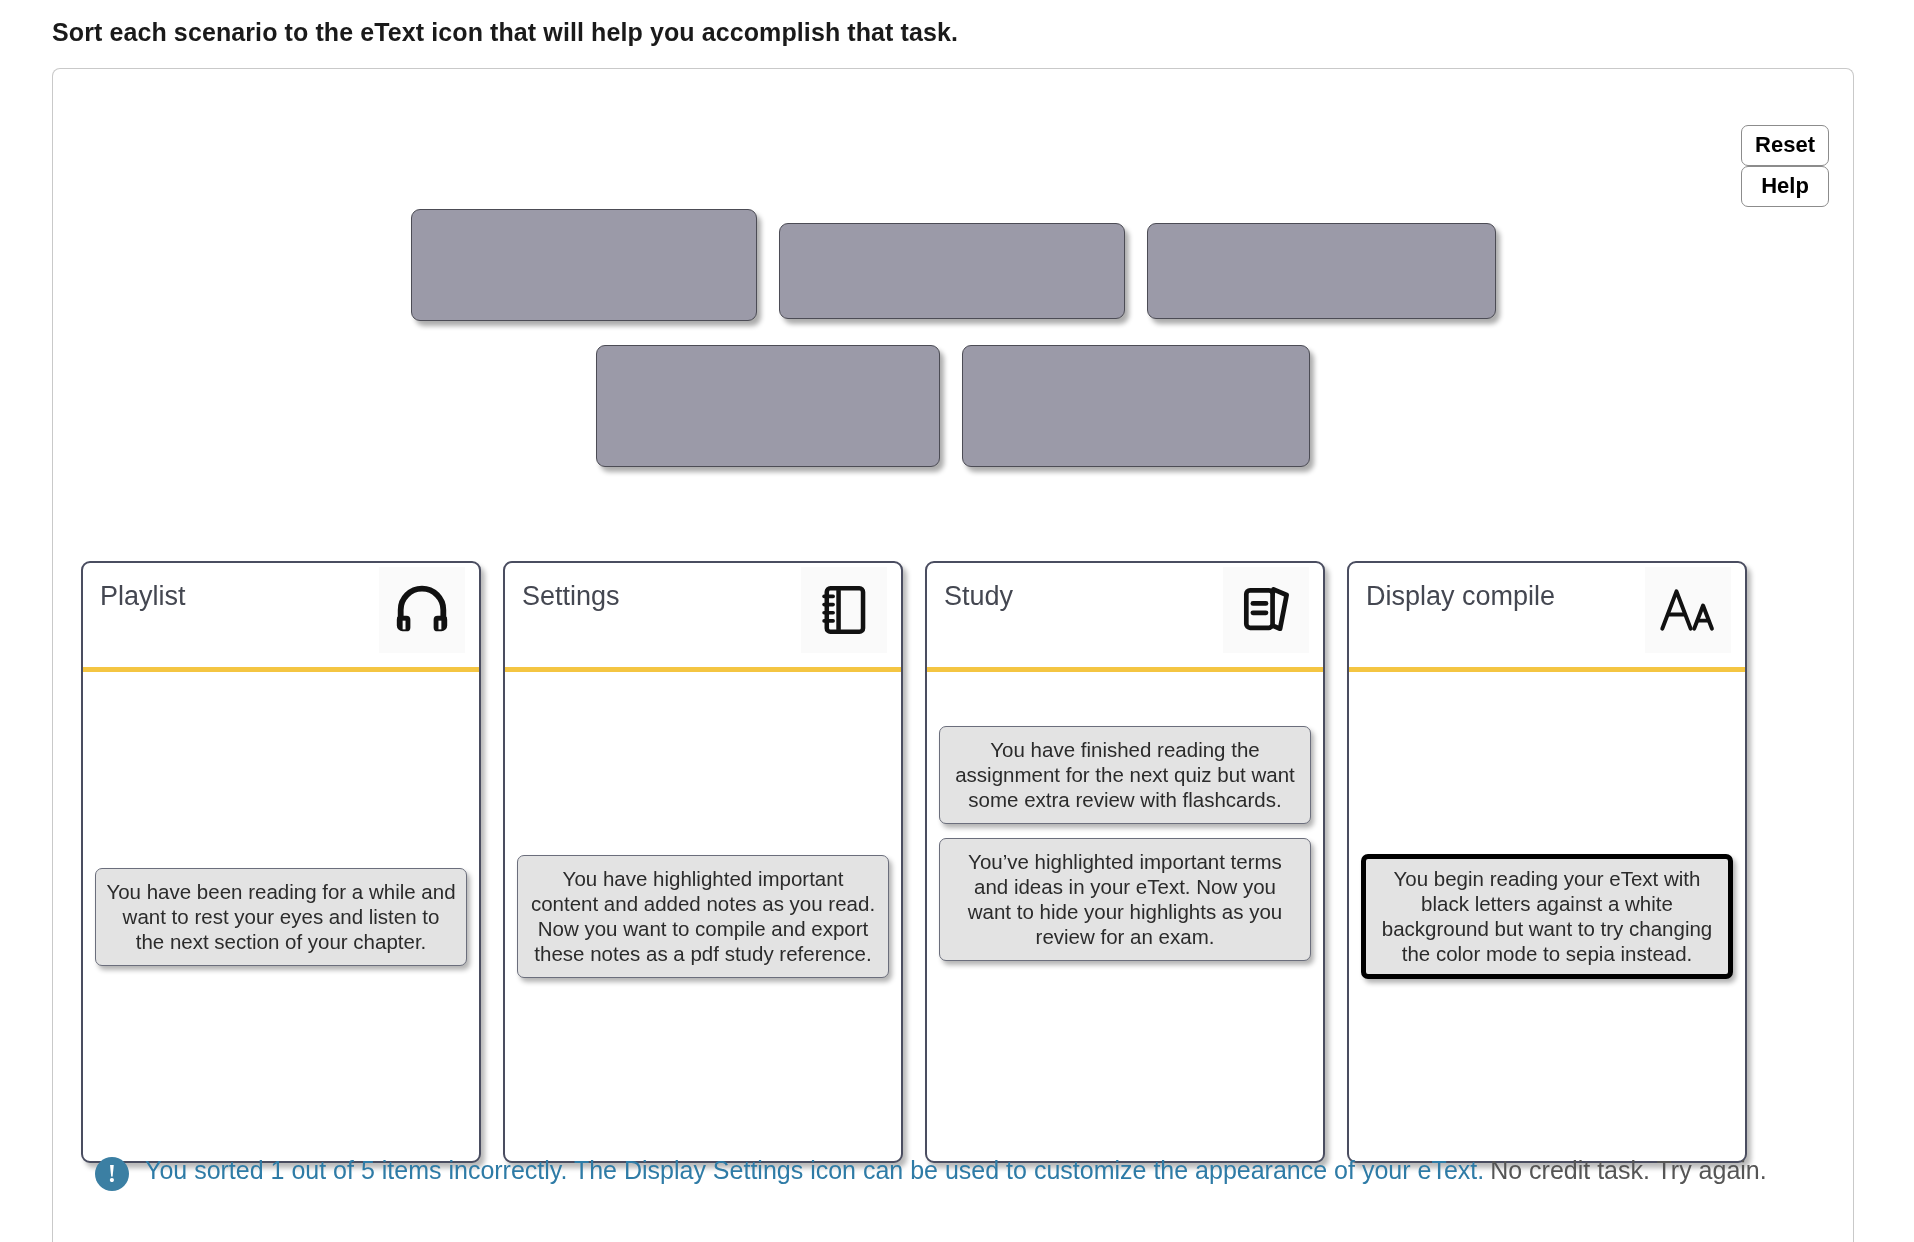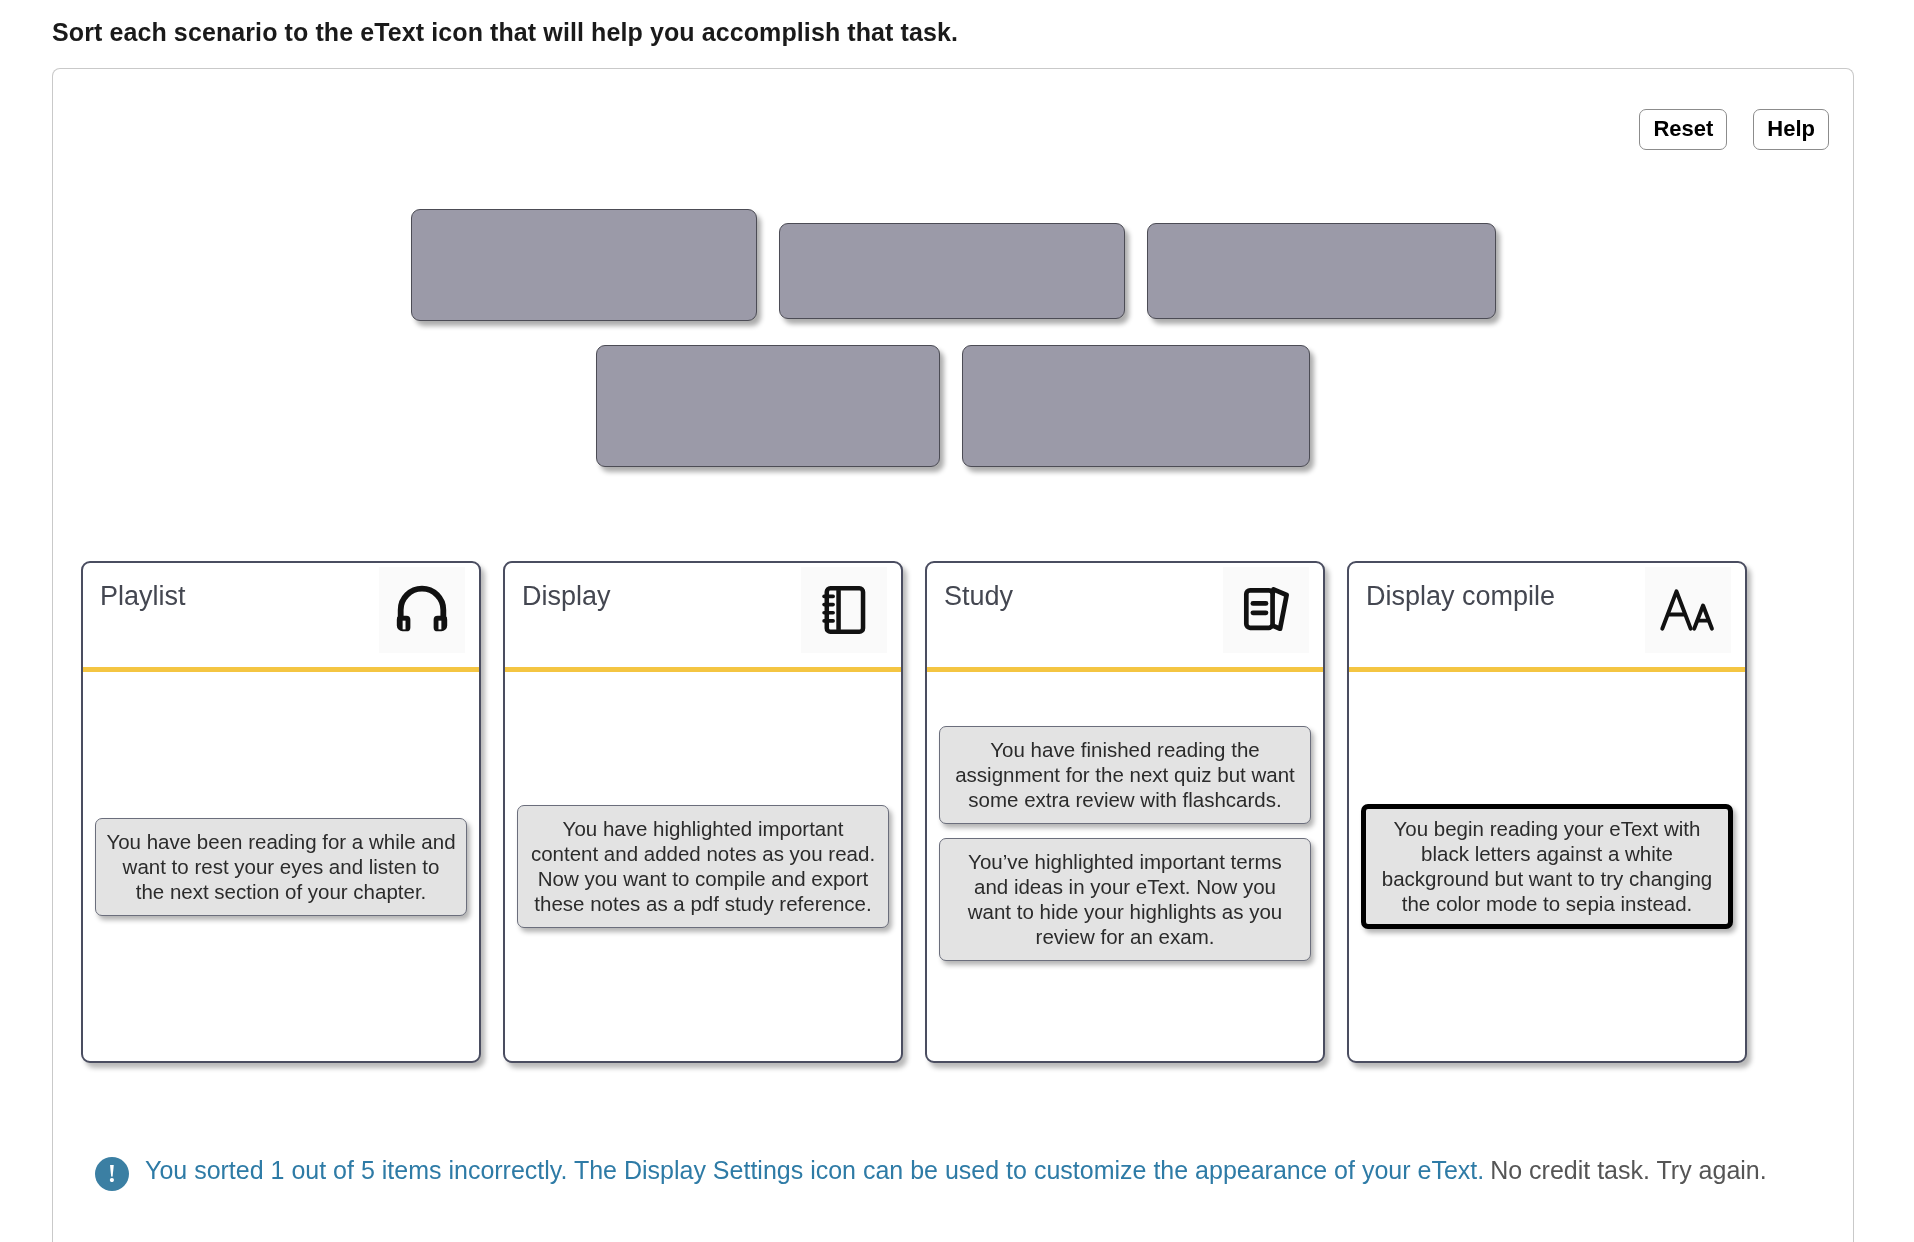--- a/index.html
+++ b/index.html
@@ -44,23 +44,24 @@
     border-bottom: none;
     border-radius: 8px 8px 0 0;
     background: #ffffff;
     box-sizing: border-box;
   }
 
   
   .toolbar {
     position: absolute;
     right: 24px;
-    top: 40px;
-    display: flex;
-    gap: 26px;
+    top: 56px;
+    display: flex;
+    gap: 0;
+    flex-direction: column;
   }
   .tool-btn {
     font-family: "Liberation Sans", sans-serif;
     font-size: 22px;
     font-weight: bold;
     color: #000000;
     background: #ffffff;
     border: 1px solid #8c8c8c;
     border-radius: 7px;
     padding: 6px 13px 7px 13px;
@@ -101,21 +102,21 @@
   .columns {
     position: absolute;
     left: 28px;
     top: 492px;
     width: 1746px;
     display: flex;
     gap: 22px;
   }
   .category {
     width: 400px;
-    height: 502px;
+    height: 602px;
     background: #ffffff;
     border: 2px solid #4a4d60;
     border-radius: 9px;
     box-shadow: 4px 5px 5px rgba(0,0,0,0.28);
     box-sizing: border-box;
     position: relative;
     display: flex;
     flex-direction: column;
   }
   .cat-head {
@@ -251,21 +252,21 @@
             </svg>
           </div>
         </div>
         <div class="cat-body">
           <div class="tile">You have been reading for a while and want to rest your eyes and listen to the next section of your chapter.</div>
         </div>
       </div>
 
       <div class="category">
         <div class="cat-head">
-          <div class="cat-title">Display</div>
+          <div class="cat-title">Settings</div>
           <div class="cat-icon">
             <svg width="58" height="58" viewBox="0 0 64 64">
               <rect x="13" y="8" width="40" height="48" rx="4" fill="none" stroke="#111" stroke-width="5"></rect>
               <line x1="26" y1="10" x2="26" y2="54" stroke="#111" stroke-width="5"></line>
               <g stroke="#111" stroke-width="4" stroke-linecap="round" fill="none">
                 <path d="M10 17 h10"></path>
                 <path d="M10 26 h10"></path>
                 <path d="M10 35 h10"></path>
                 <path d="M10 44 h10"></path>
               </g>

